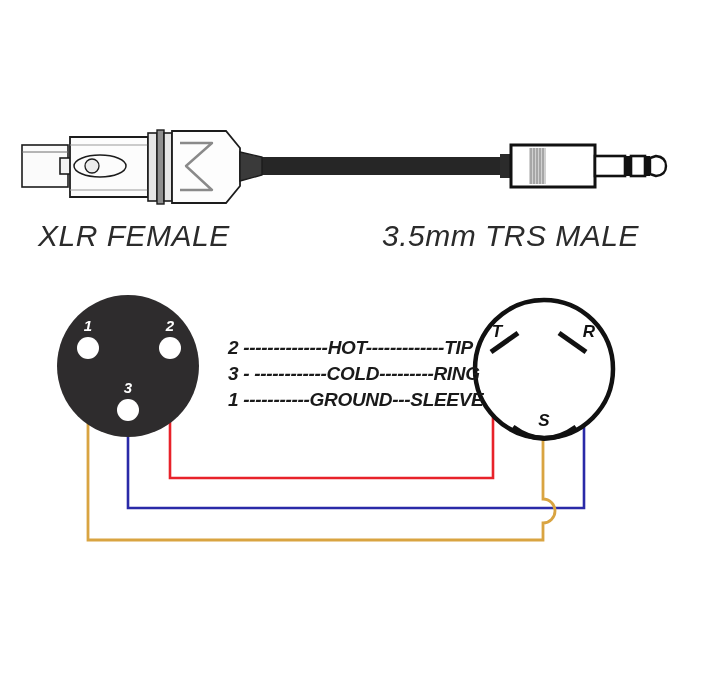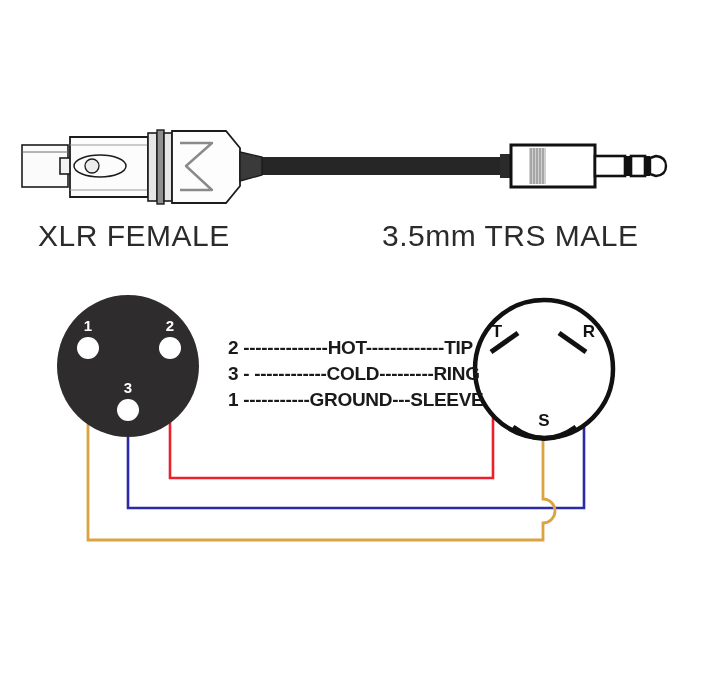--- a/index.html
+++ b/index.html
@@ -14,20 +14,21 @@
     position: relative;
     overflow: hidden;
     font-family: "Liberation Sans", sans-serif;
   }
   #diagram-root {
     position: absolute;
     top: 0;
     left: 0;
     width: 710px;
     height: 700px;
+    font-style: italic;
   }
   svg.diagram {
     display: block;
     width: 710px;
     height: 700px;
   }
   .conn-label {
     font-family: "Liberation Sans", sans-serif;
     font-size: 30px;
     fill: #2b2b2b;

